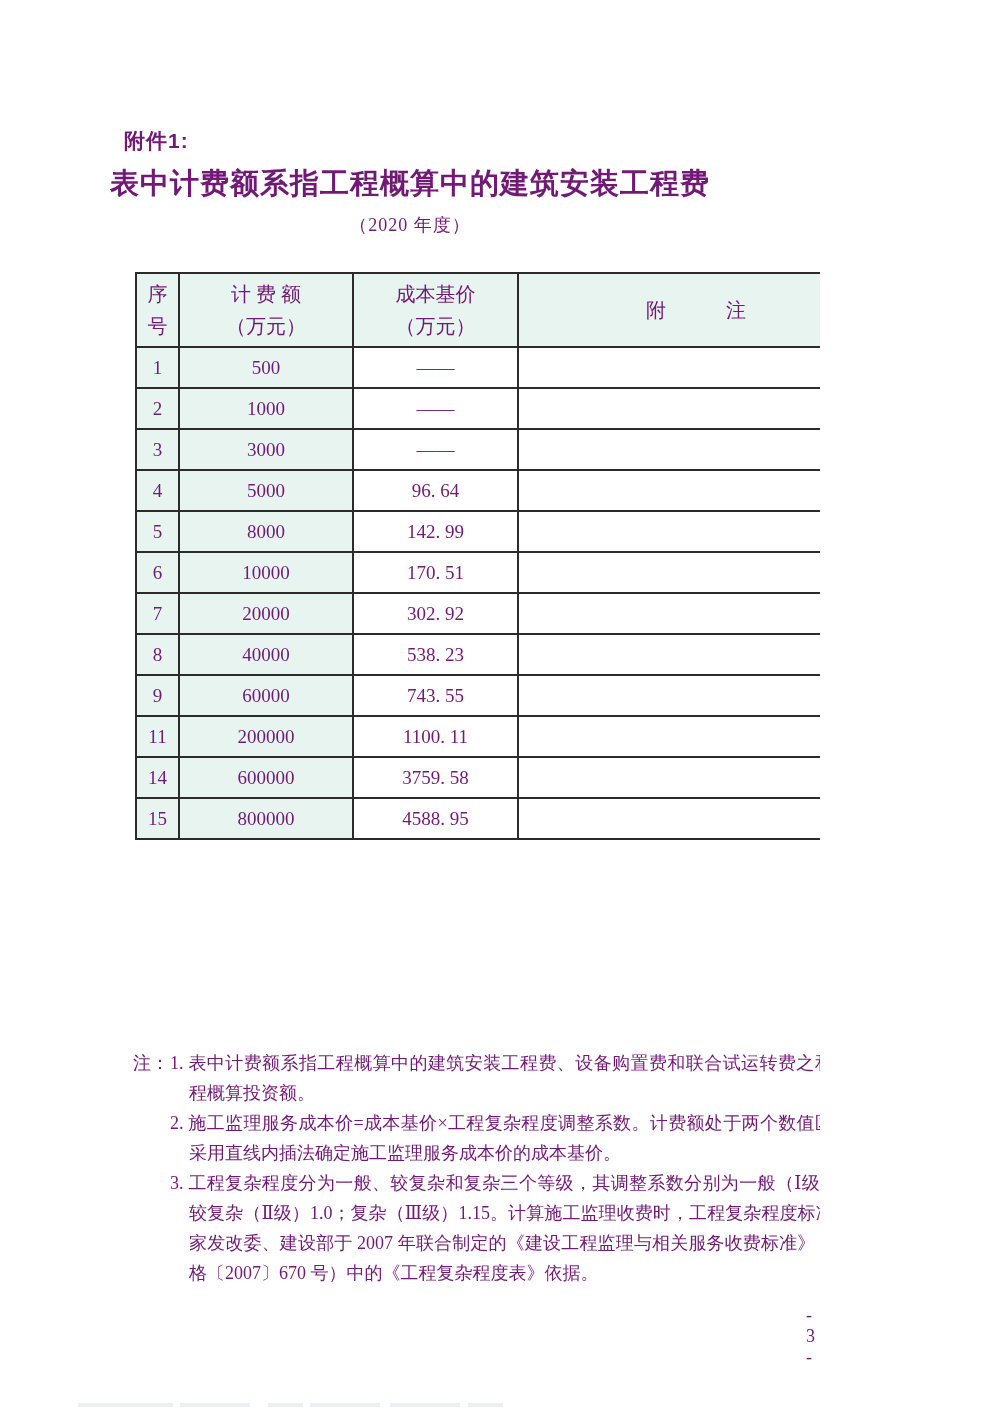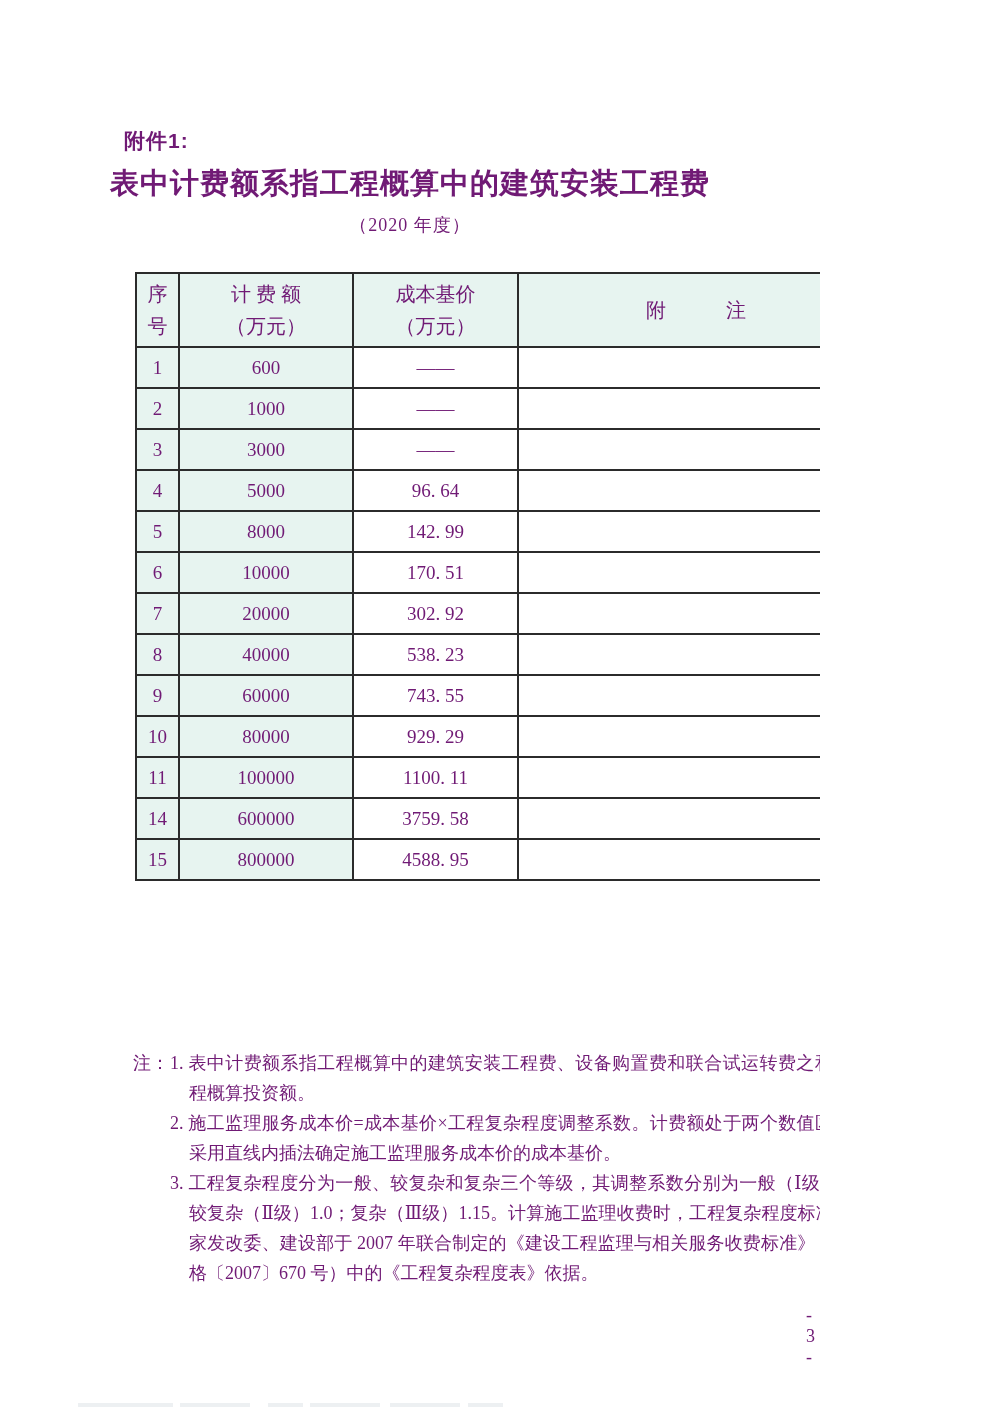--- a/index.html
+++ b/index.html
@@ -130,21 +130,21 @@
       <tr>
         <th><span>序</span><br><span>号</span></th>
         <th><span>计 费 额</span><br><span>（万元）</span></th>
         <th><span>成本基价</span><br><span>（万元）</span></th>
         <th>附　　　注</th>
       </tr>
     </thead>
     <tbody>
       <tr>
           <td>1</td>
-          <td>600</td>
+          <td>500</td>
           <td>——</td>
           <td></td>
         </tr>
       <tr>
           <td>2</td>
           <td>1000</td>
           <td>——</td>
           <td></td>
         </tr>
       <tr>
@@ -183,28 +183,22 @@
           <td>538. 23</td>
           <td></td>
         </tr>
       <tr>
           <td>9</td>
           <td>60000</td>
           <td>743. 55</td>
           <td></td>
         </tr>
       <tr>
-          <td>10</td>
-          <td>80000</td>
-          <td>929. 29</td>
-          <td></td>
-        </tr>
-      <tr>
           <td>11</td>
-          <td>100000</td>
+          <td>200000</td>
           <td>1100. 11</td>
           <td></td>
         </tr>
       <tr>
           <td>14</td>
           <td>600000</td>
           <td>3759. 58</td>
           <td></td>
         </tr>
       <tr>

